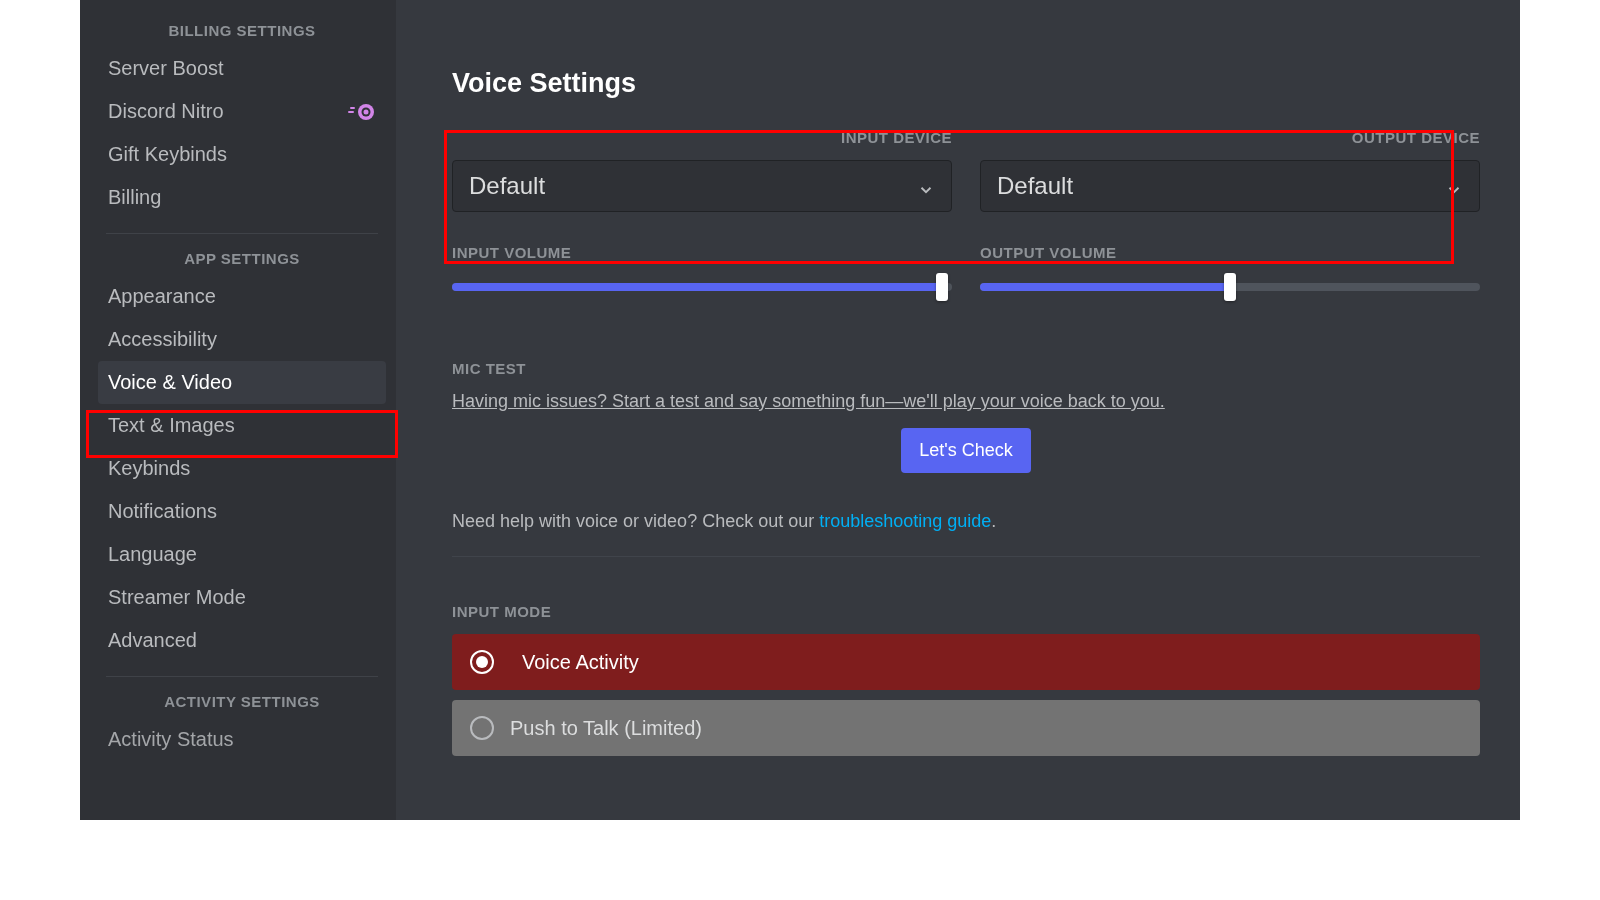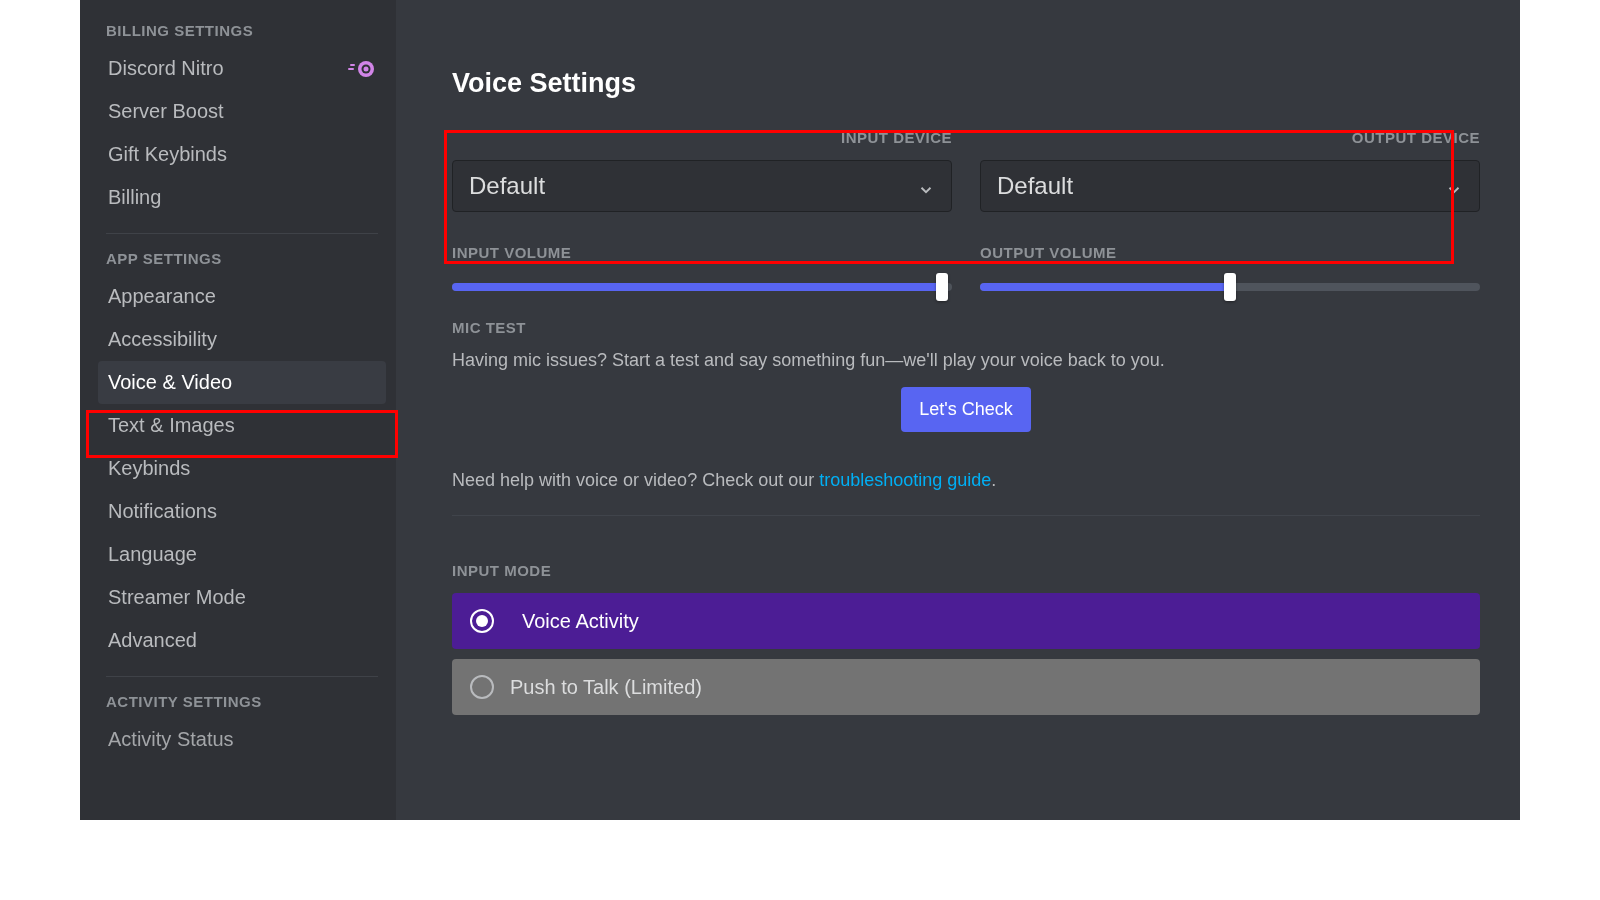--- a/index.html
+++ b/index.html
@@ -23,20 +23,21 @@
     width: 1440px; height: 820px;
     background: #36393f;
     display: flex;
     overflow: hidden;
   }
   .sidebar {
     width: 316px;
     background: #2f3136;
     padding: 18px 10px 0 18px;
     overflow: hidden;
+    text-align: center;
   }
   .section-header {
     color: #8e9297;
     font-size: 15px;
     font-weight: 700;
     letter-spacing: 0.5px;
     text-transform: uppercase;
     padding: 4px 8px 8px 8px;
   }
   .nav-item {
@@ -152,25 +153,26 @@
     position: absolute;
     width: 12px;
     height: 28px;
     background: #ffffff;
     border-radius: 3px;
     top: -2px;
     transform: translateX(-50%);
     box-shadow: 0 1px 3px rgba(0,0,0,.4);
   }
 
-  .mic-section { margin-top: 20px; }
+  .mic-section { margin-top: 61px; }
   .mic-desc {
     color: #b9bbbe;
     font-size: 18px;
     margin-top: 10px;
+    text-decoration: underline;
   }
 
   .mic-test-row {
     display: flex;
     align-items: center;
     gap: 14px;
     margin-top: 16px;
     flex-direction: column;
   }
   .btn-primary {
@@ -215,21 +217,21 @@
     padding: 16px 18px;
     display: flex;
     align-items: center;
     gap: 16px;
     margin-top: 10px;
     cursor: pointer;
     color: #dcddde;
     font-size: 20px;
   }
   .radio-card.selected {
-    background: #4c1d95;
+    background: #7f1d1d;
     color: #ffffff;
     gap: 28px;
   }
   .radio-outer {
     width: 24px; height: 24px;
     border: 2px solid #b9bbbe;
     border-radius: 50%;
     display: flex; align-items: center; justify-content: center;
   }
   .radio-card.selected .radio-outer { border-color: #ffffff; }
@@ -241,38 +243,38 @@
 </head>
 <body>
 
 <div class="canvas">
   <div class="app">
 
     <div class="sidebar">
 
       <div class="section-header">Billing Settings</div>
 
+      <div class="nav-item">
+        <span>Server Boost</span>
+      </div>
       <div class="nav-item">
         <span>Discord Nitro</span>
         <span class="nitro-icon">
           <svg viewBox="0 0 28 20" width="28" height="20">
             <g fill="#d285e8">
               <rect x="0" y="9" width="6" height="2" rx="1"></rect>
               <rect x="2" y="5" width="5" height="2" rx="1"></rect>
               <circle cx="18" cy="10" r="8"></circle>
             </g>
             <circle cx="18" cy="10" r="4.5" fill="#2f3136"></circle>
             <circle cx="18" cy="10" r="2.5" fill="#d285e8"></circle>
           </svg>
         </span>
       </div>
       <div class="nav-item">
-        <span>Server Boost</span>
-      </div>
-      <div class="nav-item">
         <span>Gift Keybinds</span>
       </div>
       <div class="nav-item">
         <span>Billing</span>
       </div>
 
       <div class="divider"></div>
 
       <div class="section-header">App Settings</div>
 

